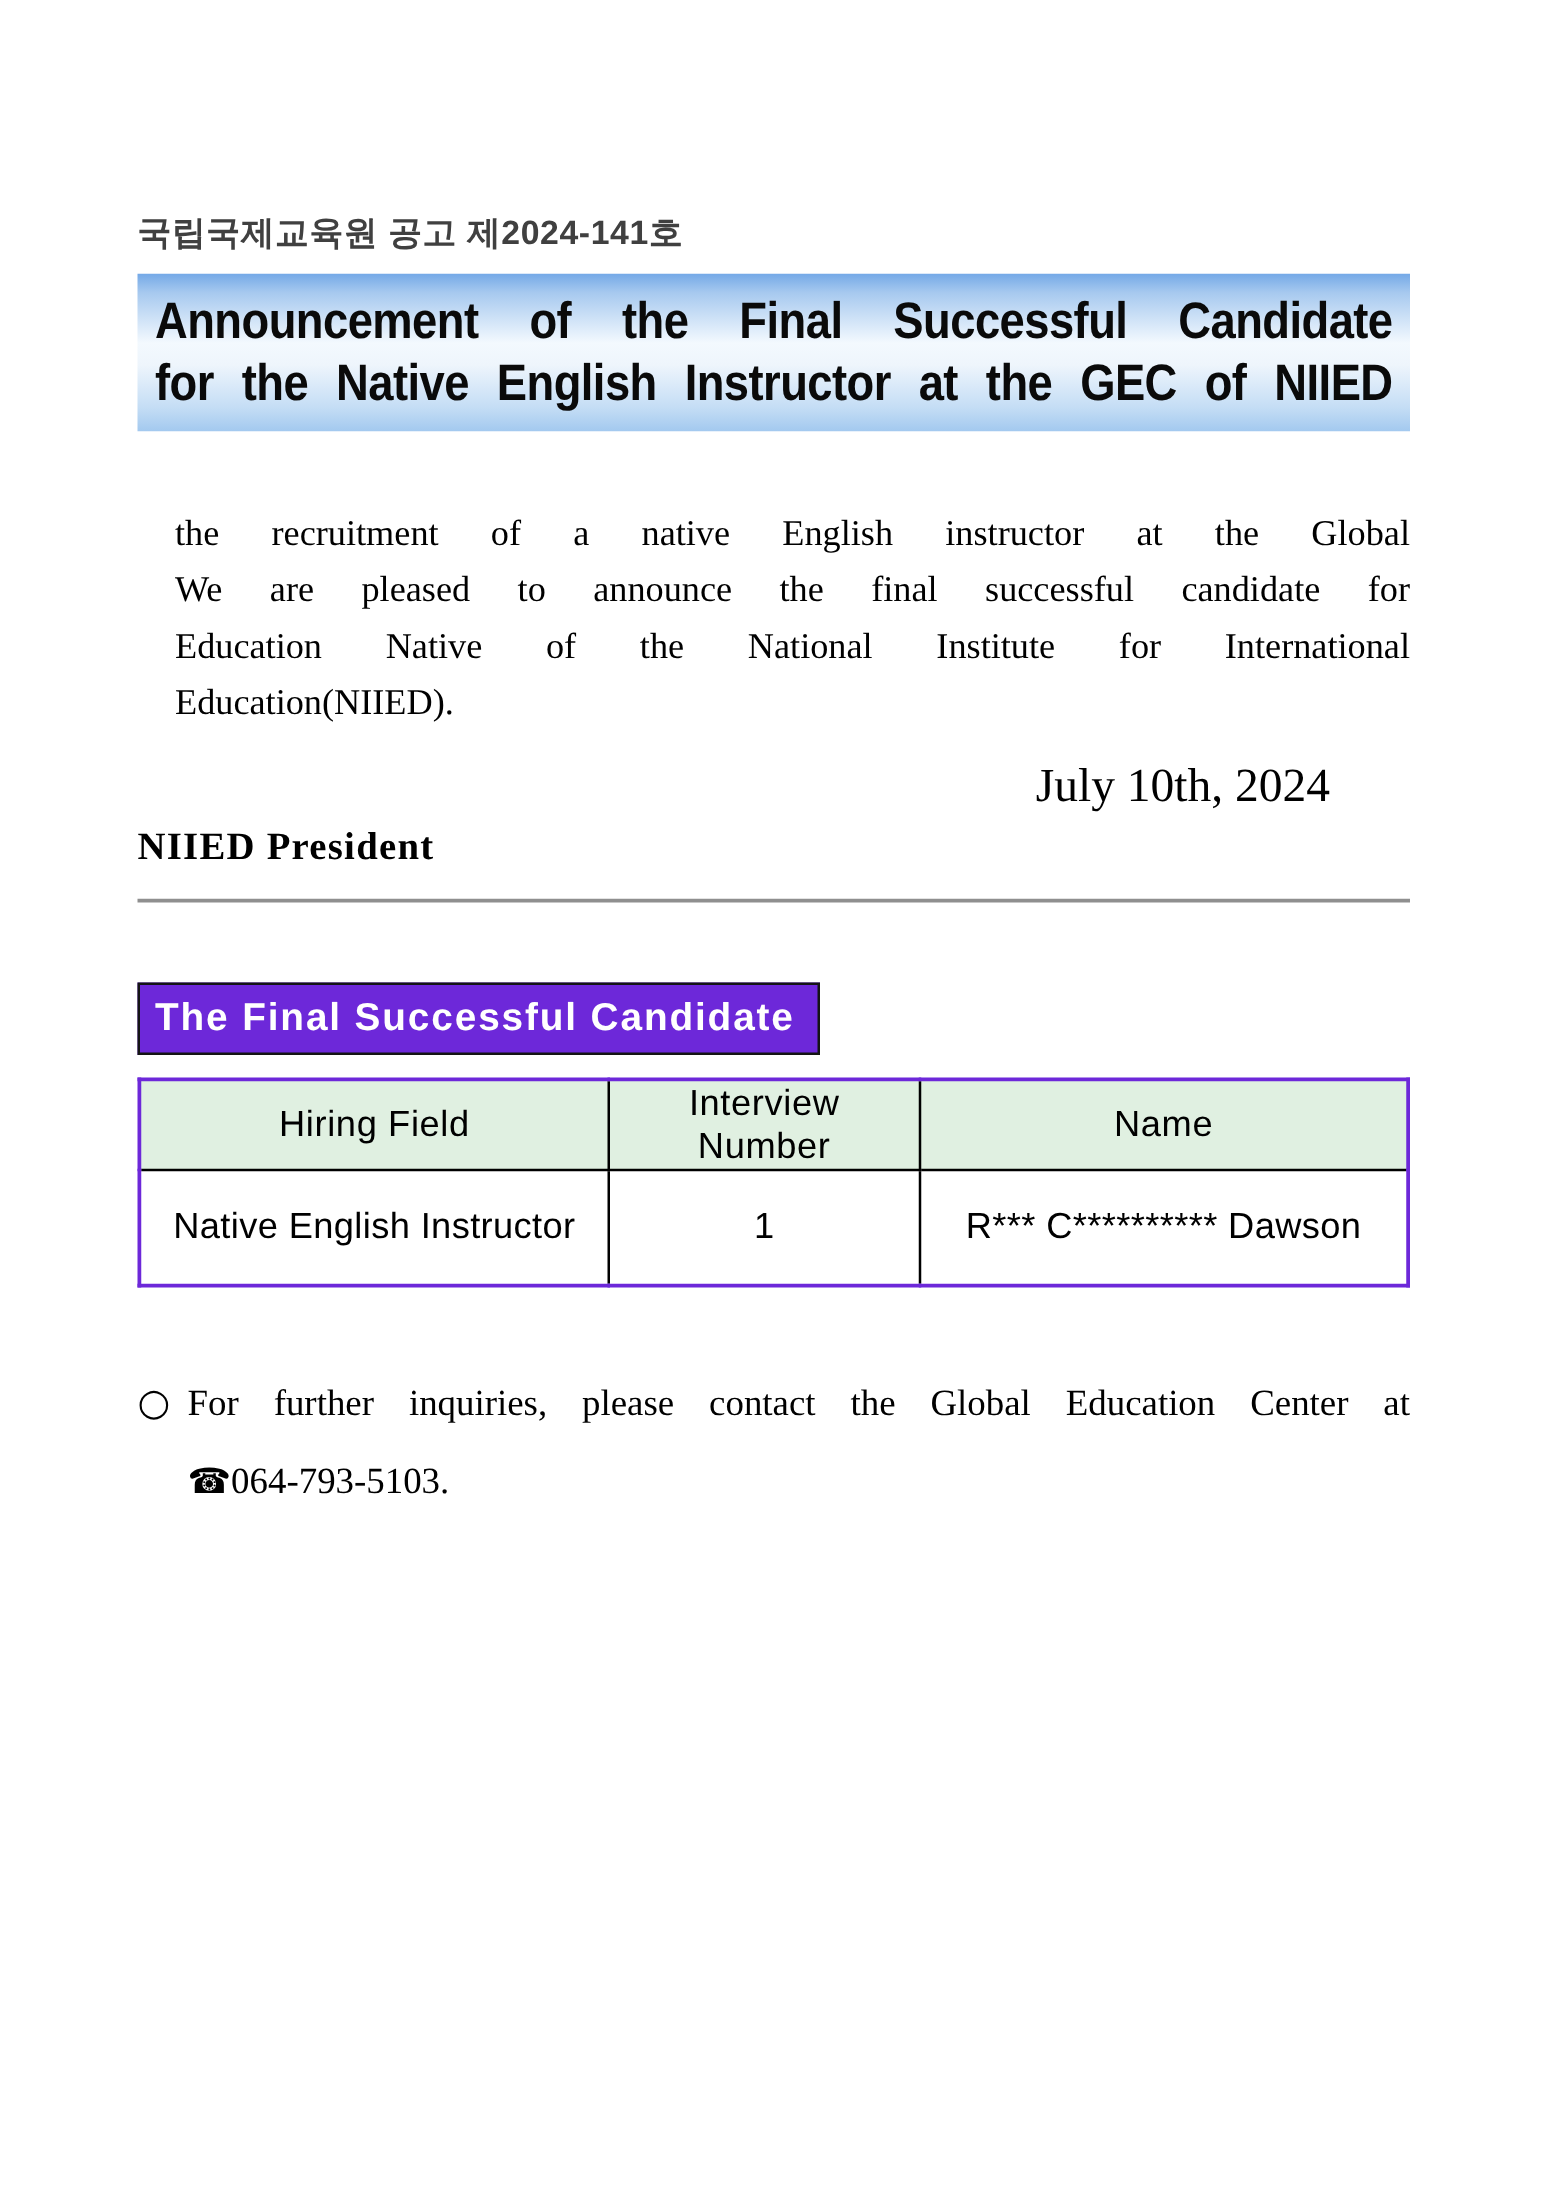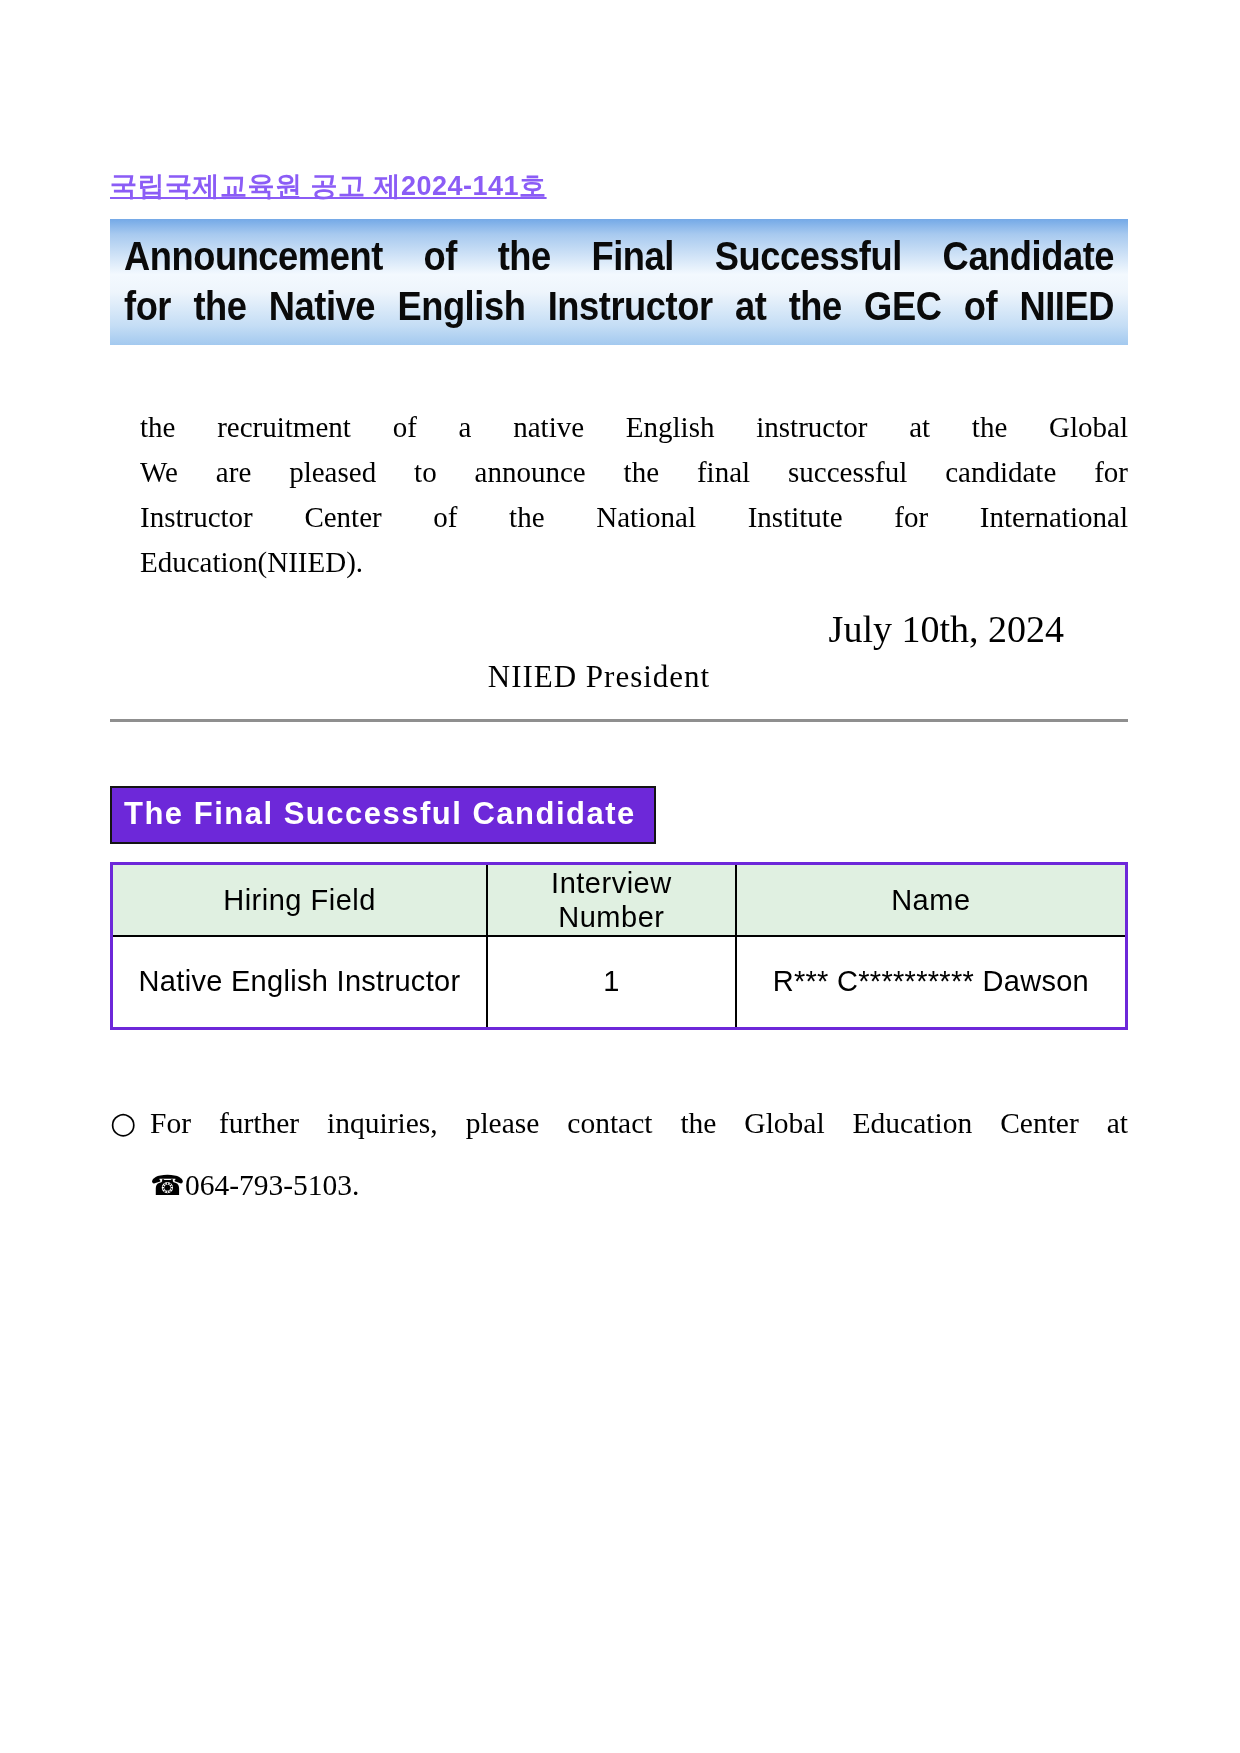--- a/index.html
+++ b/index.html
@@ -15,22 +15,21 @@
   .page {
     padding: 168px 112px 0 110px;
   }
 
   
   .notice-number {
     font-family: "Liberation Sans", "DejaVu Sans", sans-serif;
     font-weight: 700;
     font-size: 27px;
     letter-spacing: 0.5px;
-    color: #8b5cf6;
-    text-decoration: underline;
+    color: #404040;
   }
 
   
   .banner {
     margin-top: 15px;
     padding: 12px 14px 14px 14px;
     background: linear-gradient(180deg,
       #74a9e7 0%, #a7c9ef 12%, #f3f9fe 44%,
       #eef5fc 58%, #c4ddf5 85%, #a3c9ef 100%);
     overflow: hidden;
@@ -67,24 +66,24 @@
   }
 
   .date-line {
     margin-top: 22px;
     text-align: right;
     padding-right: 64px;
     font-size: 38px;
   }
   .signer-line {
     margin-top: 8px;
-    text-align: center;
+    text-align: left;
     padding-right: 40px;
     font-size: 31px;
-    font-weight: 400;
+    font-weight: 700;
     letter-spacing: 1px;
   }
 
   .rule {
     margin-top: 24px;
     border: 0;
     border-top: 3px solid #8f8f8f;
   }
 
   
@@ -166,21 +165,21 @@
   <div class="notice-number">국립국제교육원 공고 제2024-141호</div>
 
   <div class="banner">
     <div class="banner-line">Announcement of the Final Successful Candidate</div>
     <div class="banner-line">for the Native English Instructor at the GEC of NIIED</div>
   </div>
 
   <div class="para">
     <div class="para-line">the recruitment of a native English instructor at the Global</div>
     <div class="para-line">We are pleased to announce the final successful candidate for</div>
-    <div class="para-line">Instructor Center of the National Institute for International</div>
+    <div class="para-line">Education Native of the National Institute for International</div>
     <div class="para-line last">Education(NIIED).</div>
   </div>
 
   <div class="date-line">July 10th, 2024</div>
 
   <div class="signer-line">NIIED President</div>
 
   <hr class="rule">
 
   <div class="section-header">The Final Successful Candidate</div>

